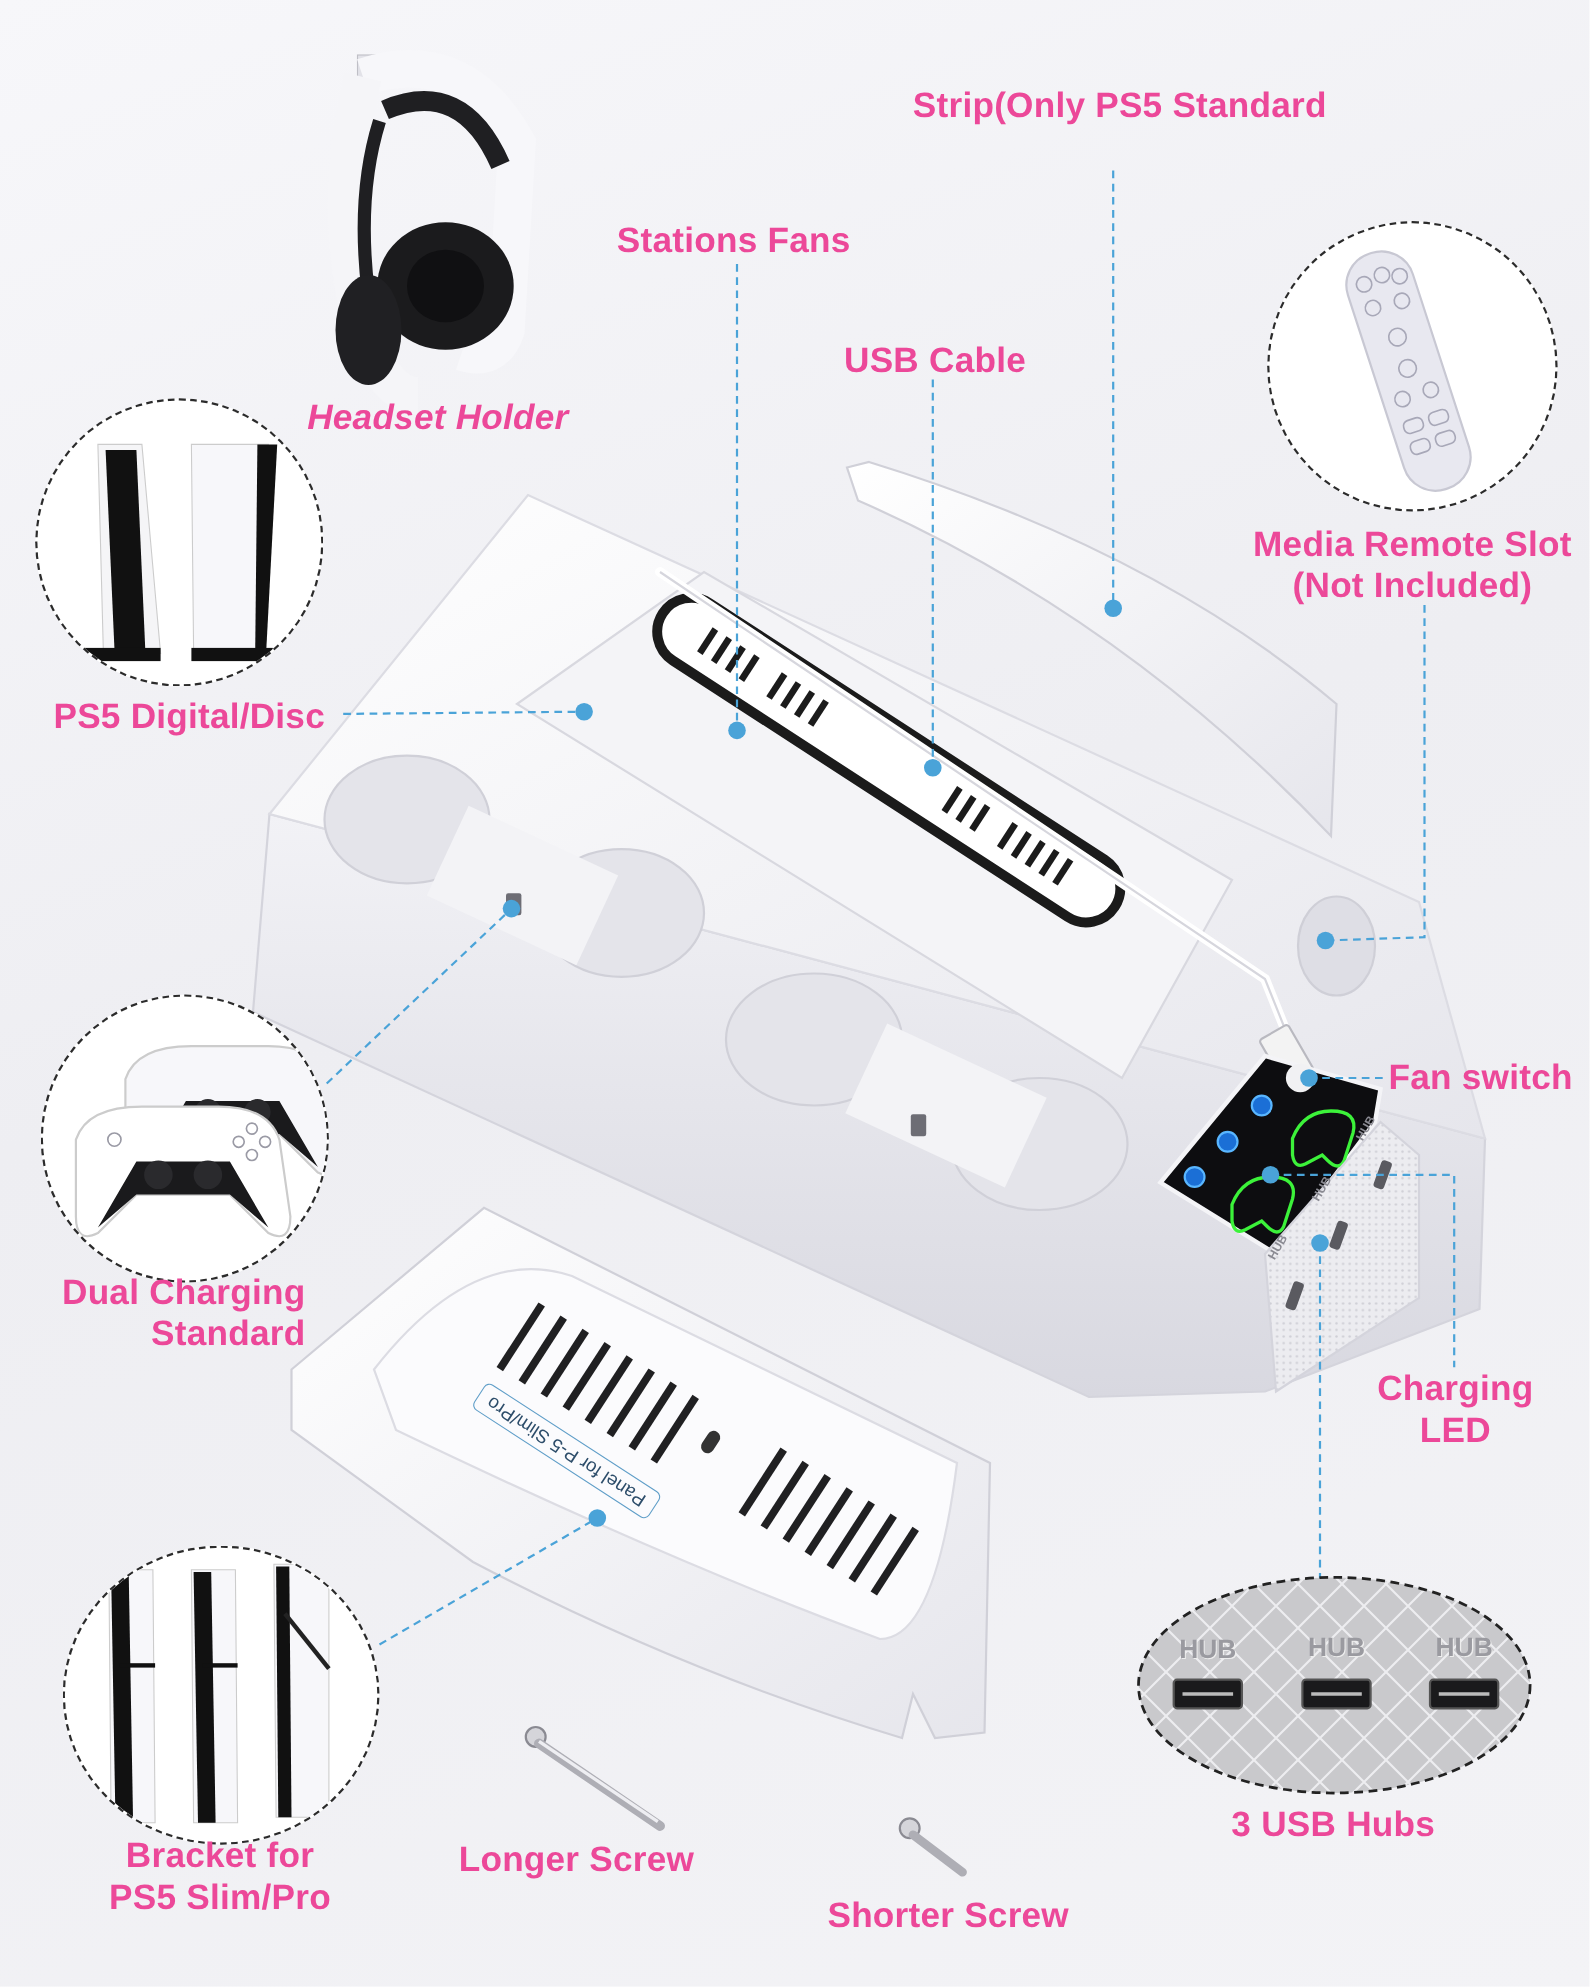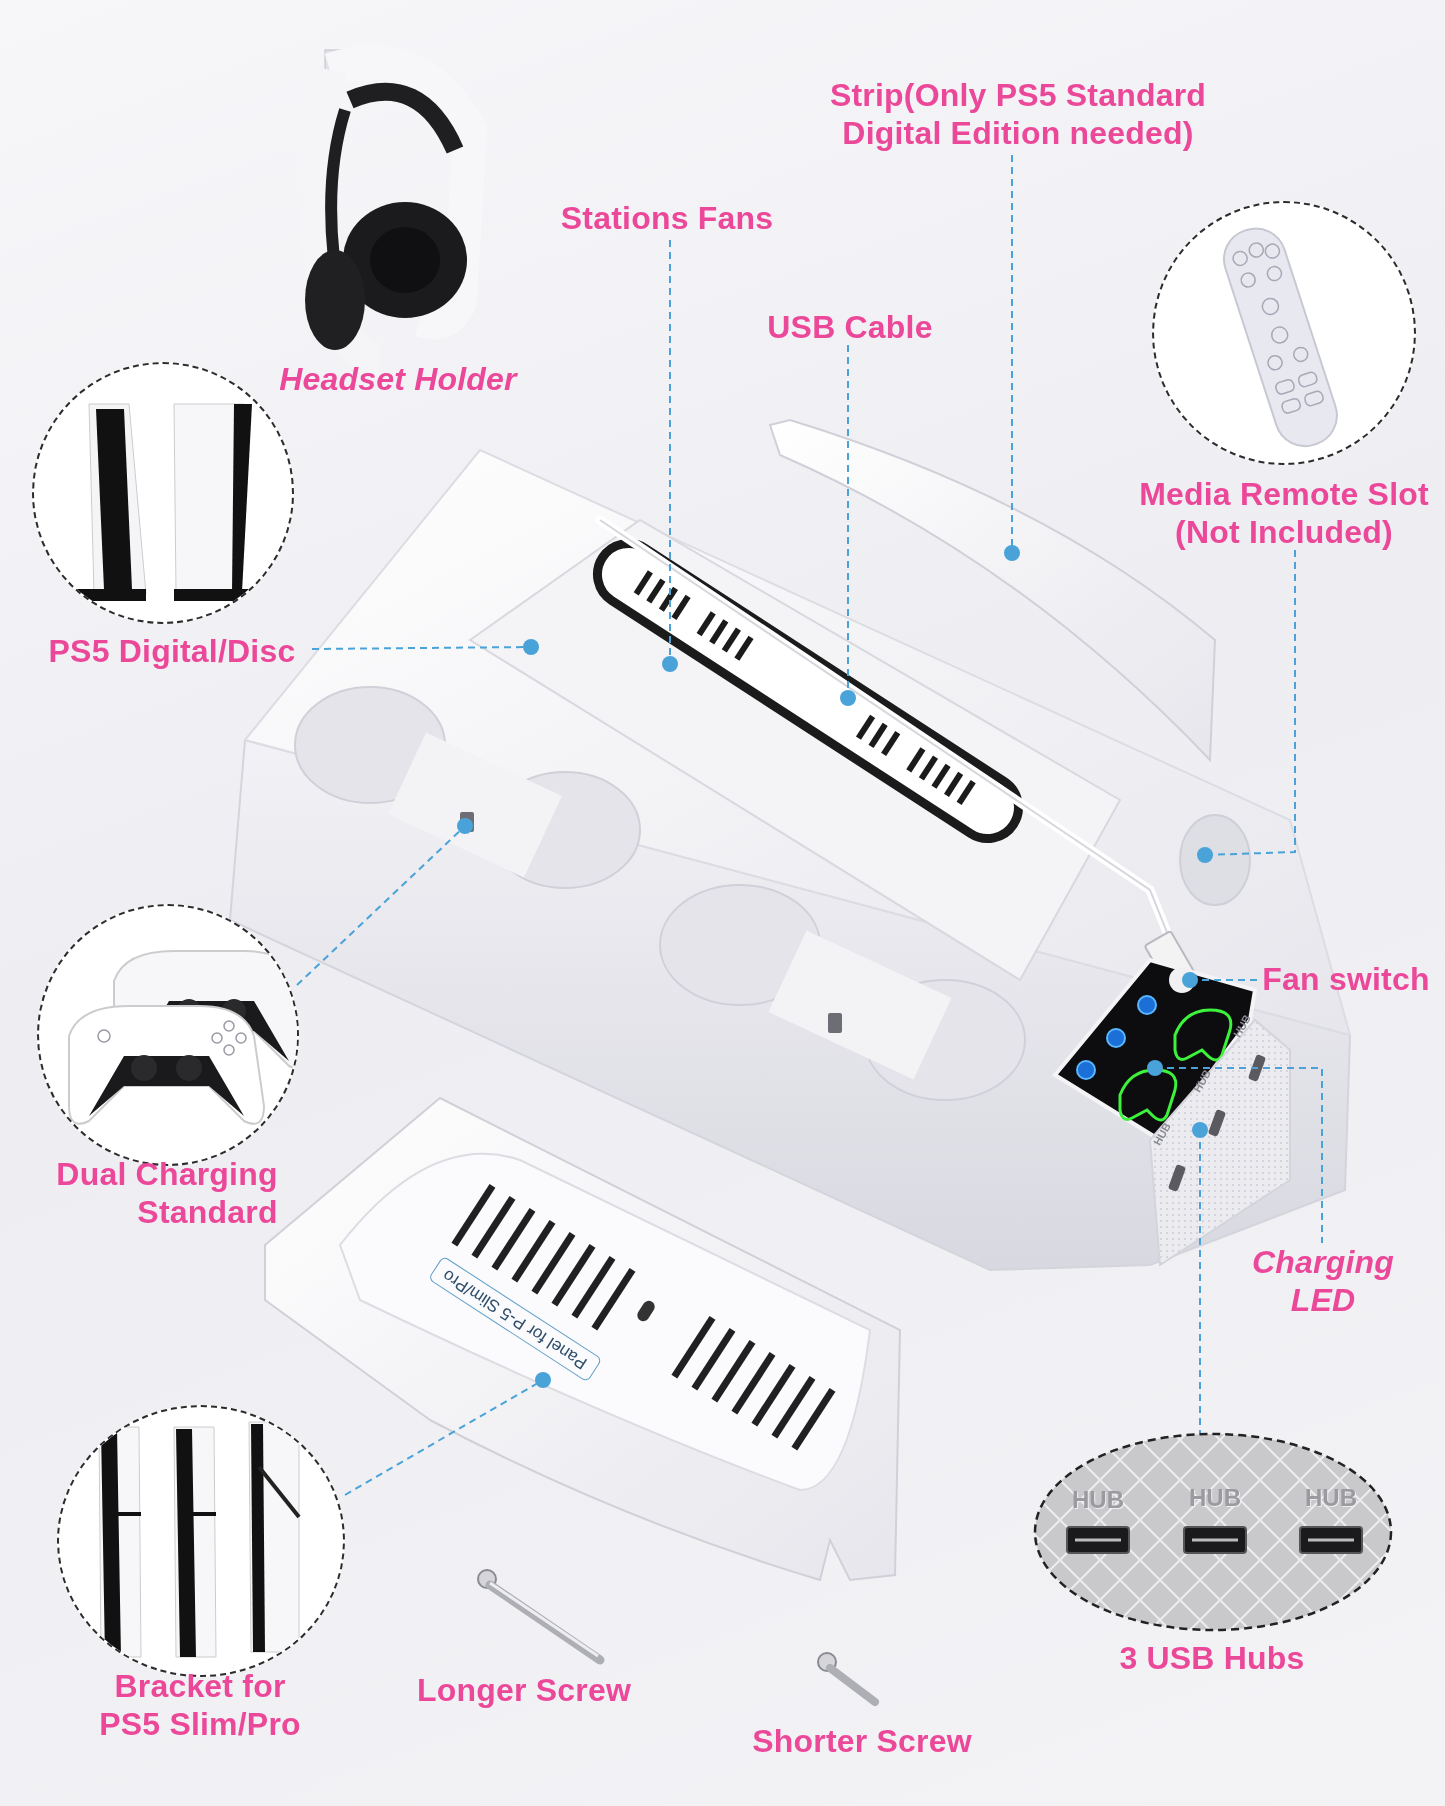--- a/index.html
+++ b/index.html
@@ -265,36 +265,35 @@
     <path d="M117,22 L133,22 L137,250 L121,250 Z" fill="#111"></path>
     <rect x="125" y="105" width="32" height="4" fill="#111"></rect>
     <path d="M190,15 L240,15 L240,245 L192,245 Z" fill="#f7f7fa" stroke="#ccc"></path>
     <path d="M192,17 L204,17 L206,245 L194,245 Z" fill="#111"></path>
     <path d="M200,60 L240,110" stroke="#222" stroke-width="4"></path>
   </svg>
 </div>
 
 <div class="label" style="left:1018px;top:76px;">
   <div>Strip(Only PS5 Standard</div>
-  <div>Digital Edition needed)</div>
 </div>
 <div class="label" style="left:667px;top:199px;">Stations Fans</div>
 <div class="label" style="left:850px;top:308px;">USB Cable</div>
 <div class="label" style="left:398px;top:360px;font-style:italic;">Headset Holder</div>
 <div class="label" style="left:172px;top:632px;">PS5 Digital/Disc</div>
 <div class="label" style="left:1284px;top:475px;">
   <div>Media Remote Slot</div>
   <div>(Not Included)</div>
 </div>
 <div class="label" style="left:1346px;top:960px;">Fan switch</div>
 <div class="label" style="left:167px;top:1155px;text-align:right;">
   <div>Dual Charging</div>
   <div>Standard</div>
 </div>
-<div class="label" style="left:1323px;top:1243px;font-style:italic;">
+<div class="label" style="left:1323px;top:1243px;">
   <div>Charging</div>
   <div>LED</div>
 </div>
 <div class="label" style="left:1212px;top:1639px;">3 USB Hubs</div>
 <div class="label" style="left:200px;top:1667px;">
   <div>Bracket for</div>
   <div>PS5 Slim/Pro</div>
 </div>
 <div class="label" style="left:524px;top:1671px;">Longer Screw</div>
 <div class="label" style="left:862px;top:1722px;">Shorter Screw</div>

